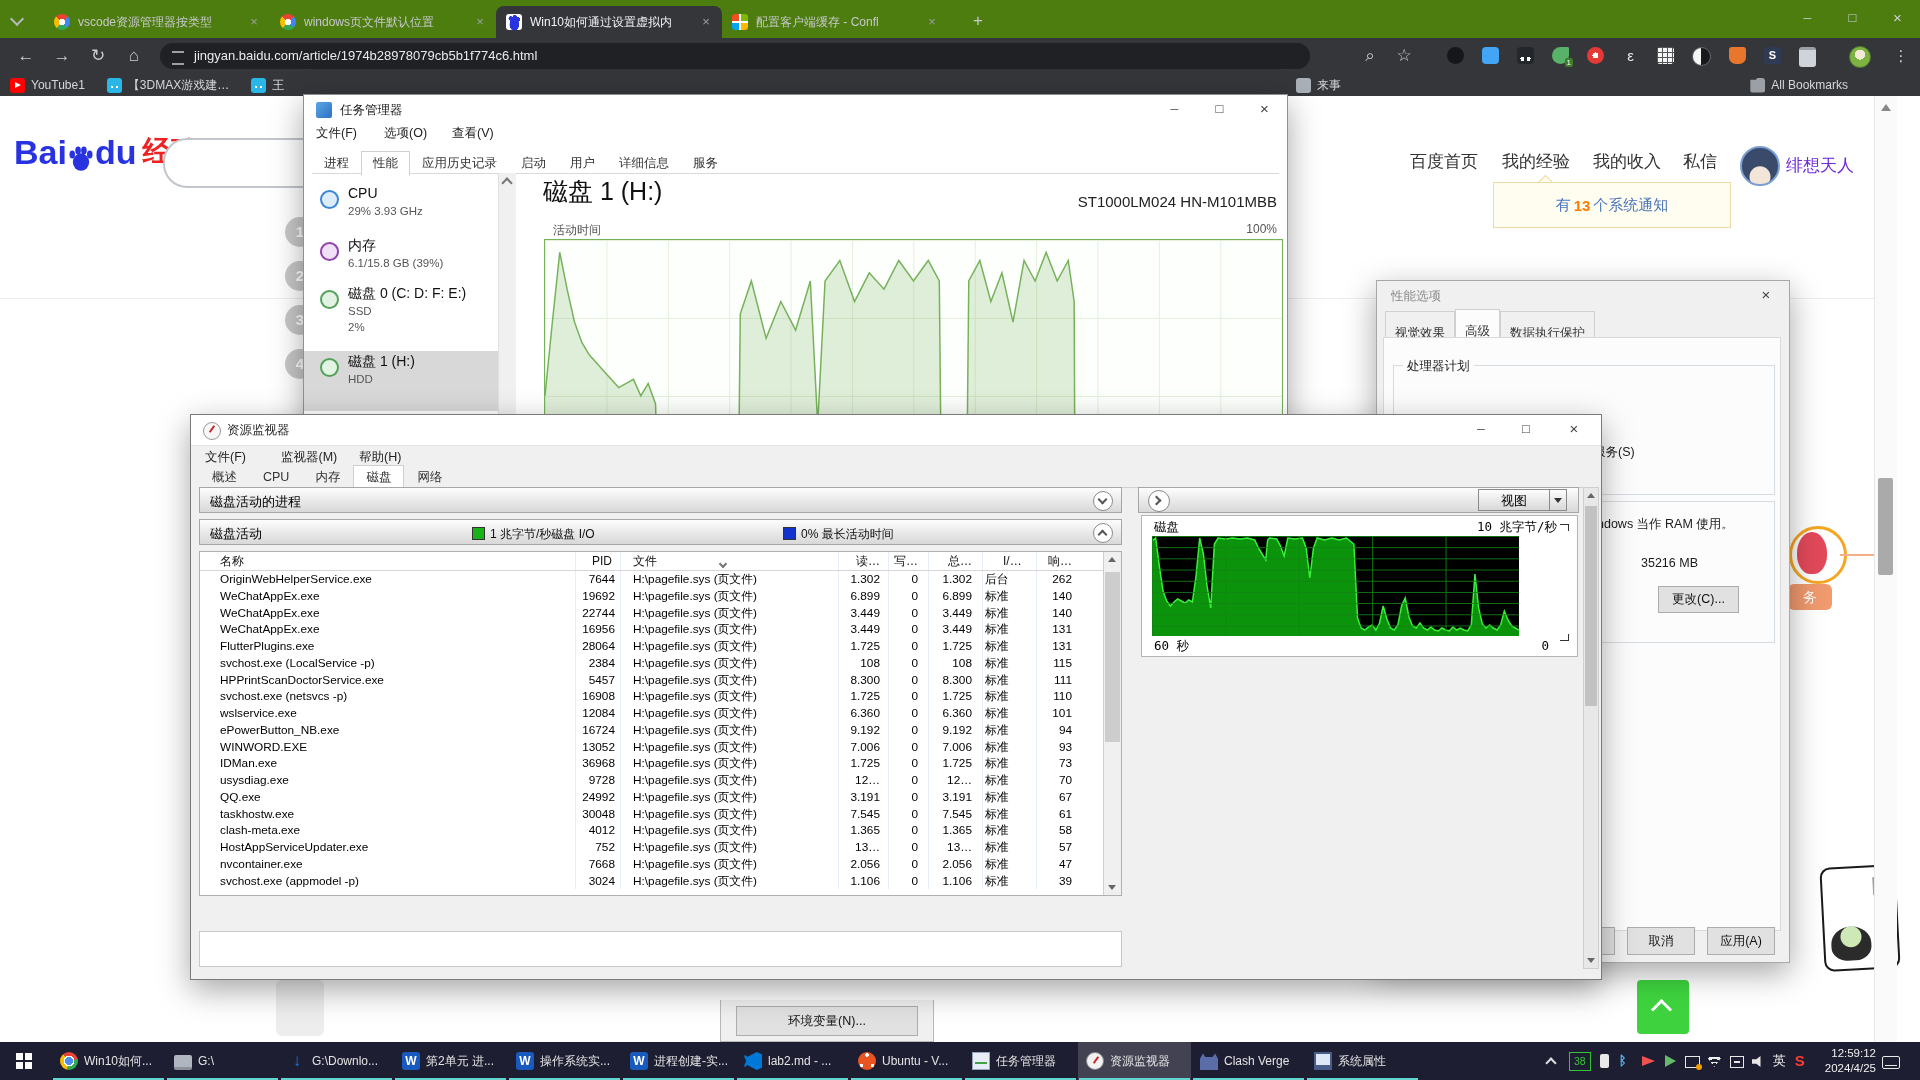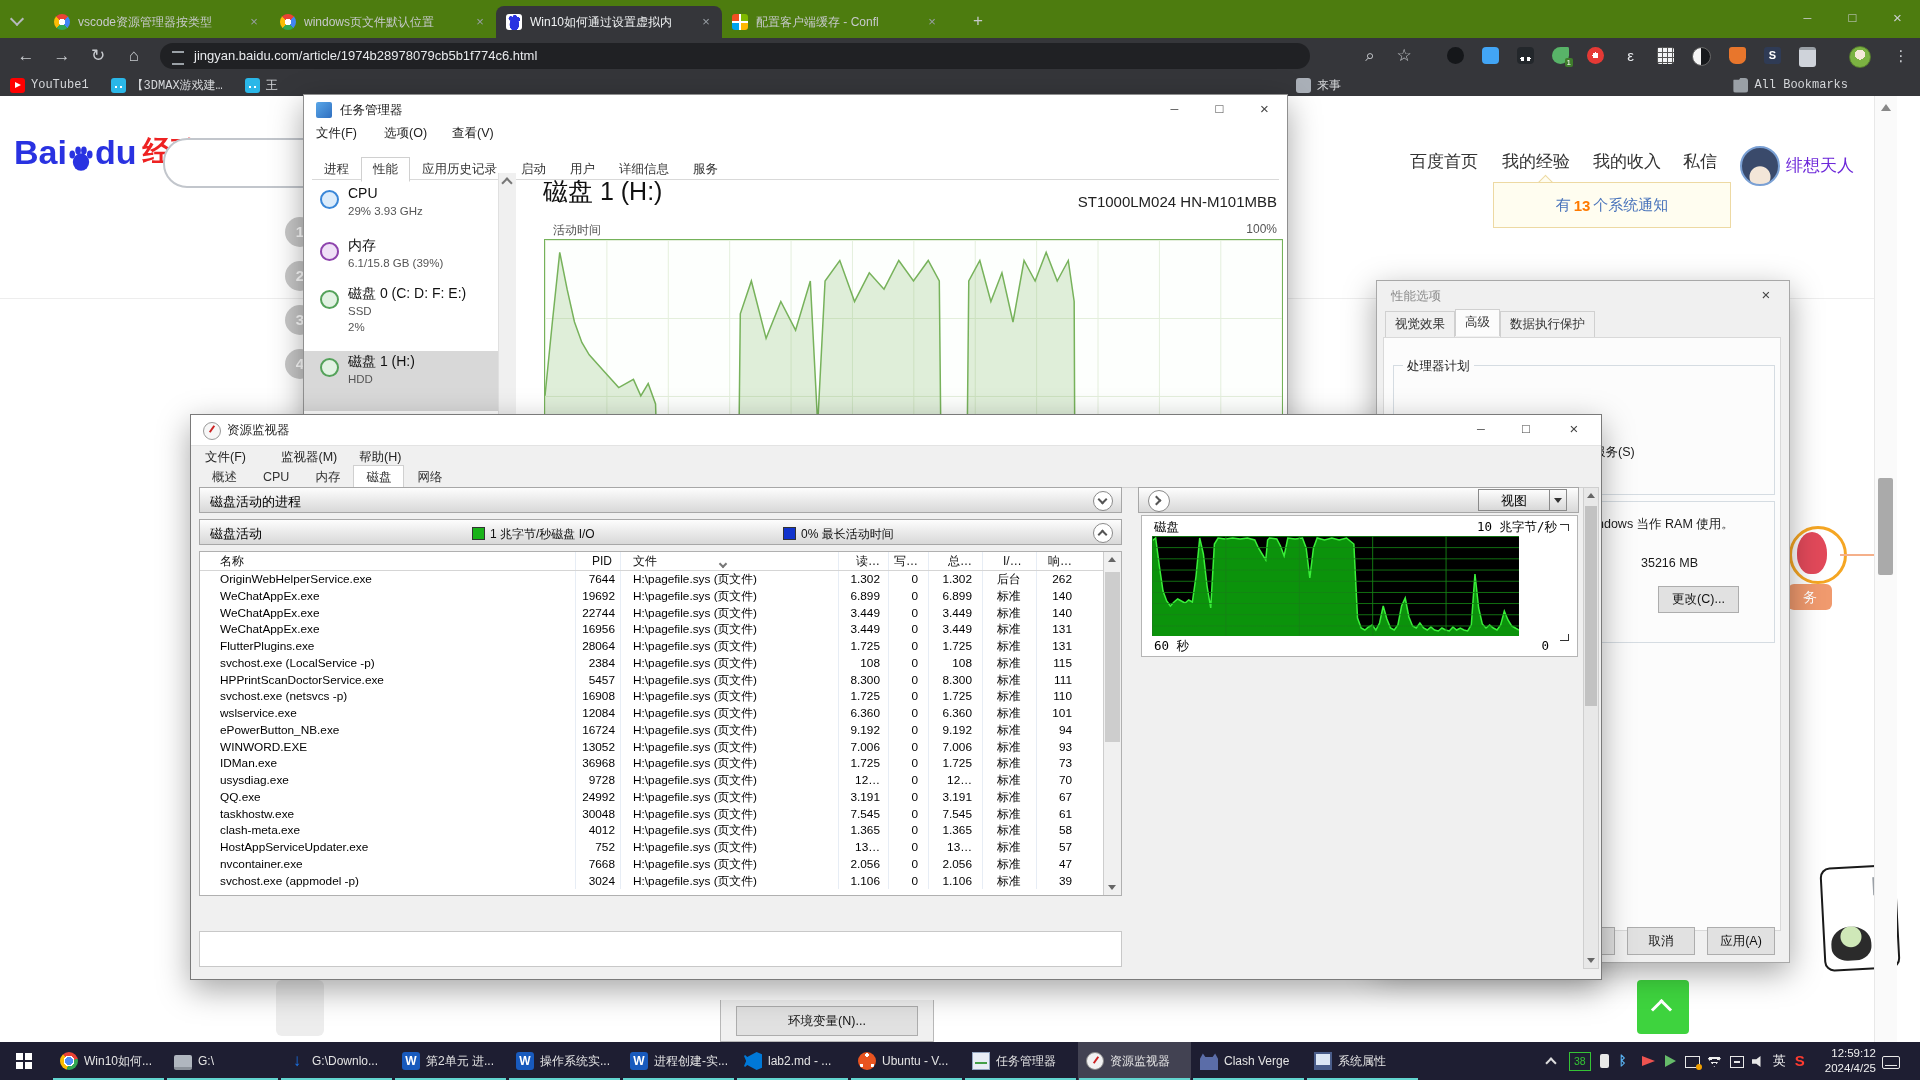--- a/index.html
+++ b/index.html
@@ -49,21 +49,21 @@
   .ext[data-icon="grid"]{background:#f3f4f6;border-radius:3px;background-image:linear-gradient(#555 1px,transparent 1px),linear-gradient(90deg,#555 1px,transparent 1px);background-size:5px 5px;}
   .ext[data-icon="yinyang"]{background:linear-gradient(90deg,#f5f5f5 50%,#17191c 50%);border-radius:50%;border:1px solid #666;}
   .ext[data-icon="fox"]{background:#e8762c;border-radius:3px 3px 40% 40%;}
   .ext[data-icon="snavy"]{background:#2f3b55;border-radius:3px;color:#fff;font-size:11px;font-weight:bold;text-align:center;line-height:17px;}
   .ext[data-icon="snavy"]::before{content:"S";}
   .ext[data-icon="clipboard"]{background:#cfd3da;border-radius:3px;border-top:3px solid #9aa0a6;}
   .ext .badge{position:absolute;right:-4px;bottom:-3px;background:#3f7d2c;color:#fff;font-size:8px;line-height:9px;padding:0 2px;border-radius:2px;}
   .ext .badge:empty{display:none;}
   #avatarbtn{position:absolute;left:1849px;top:8px;width:20px;height:20px;border-radius:50%;background:radial-gradient(circle at 50% 38%,#f5e9d8 0 5px,#7cb342 5px);border:1px solid #567d2e;}
   #menudots{position:absolute;left:1893px;top:6px;width:16px;height:24px;color:#c8cbcf;font-size:15px;line-height:24px;text-align:center;}
-  #bookmarks{position:absolute;left:0;top:74px;width:1920px;height:22px;background:#35363a;font-family:Liberation Mono, monospace;}
+  #bookmarks{position:absolute;left:0;top:74px;width:1920px;height:22px;background:#35363a;}
   .bm{display:flex;align-items:center;color:#d5d7da;font-size:12px;margin-right:22px;white-space:nowrap;}
   #bmleft{position:absolute;left:10px;top:1px;display:flex;height:20px;}
   .bmico{width:15px;height:15px;border-radius:3px;margin-right:6px;flex:none;}
   .bmico[data-icon="youtube"]{background:#f00;background-image:linear-gradient(transparent,transparent);position:relative;}
   .bmico[data-icon="youtube"]::before{content:"";position:absolute;left:5px;top:4px;border-left:6px solid #fff;border-top:3.5px solid transparent;border-bottom:3.5px solid transparent;}
   .bmico[data-icon="bilibili"]{background:#2ab7e8;background-image:radial-gradient(circle at 33% 60%,#fff 0 1.5px,transparent 1.5px),radial-gradient(circle at 67% 60%,#fff 0 1.5px,transparent 1.5px);}
   .bmico[data-icon="box"]{background:#aab0b8;}
   .bmico[data-icon="folder"]{background:#9aa0a6;clip-path:polygon(0 15%,38% 15%,48% 0,100% 0,100% 100%,0 100%);}
   #bmmid{position:absolute;left:1296px;top:1px;height:20px;display:flex;}
   #bmright{position:absolute;right:50px;top:1px;height:20px;display:flex;}
@@ -115,21 +115,21 @@
   .menurow span{font-size:12.5px;color:#222;position:absolute;top:0;}
   .tabrow .ttab{display:inline-block;padding:3px 11px;font-size:12.5px;color:#333;border:1px solid transparent;}
   .tabrow .ttab.is-active{background:#fff;border-color:#d0d0d0;border-bottom-color:#fff;}
   
   #taskmgr{left:303px;top:94px;width:983px;height:560px;}
   #taskmgr .appicon{position:absolute;left:12px;top:7px;width:16px;height:16px;background:linear-gradient(135deg,#5aa7e8,#2f6fc0);border-radius:2px;}
   #tm-menus{position:absolute;left:0;top:30px;width:100%;height:24px;}
   #tm-menus span:nth-of-type(1){left:12px;}
   #tm-menus span:nth-of-type(2){left:80px;}
   #tm-menus span:nth-of-type(3){left:148px;}
-  #tm-tabs{position:absolute;left:8px;top:56px;height:22px;border-bottom:0;white-space:nowrap;margin-top:6px;}
+  #tm-tabs{position:absolute;left:8px;top:56px;height:22px;border-bottom:0;white-space:nowrap;}
   .tm-item{position:absolute;left:0;width:194px;height:52px;}
   .tm-item.sel{background:#d8d8d8;height:60px;}
   .tm-item .ring{position:absolute;left:16px;top:7px;width:15px;height:15px;border-radius:50%;border:2px solid #54a25a;background:#e2f2e3;}
   .tm-item[data-type="cpu"] .ring{border-color:#3a87d8;background:#dcecfb;}
   .tm-item[data-type="mem"] .ring{border-color:#8e44ad;background:#f0e1f7;}
   .tm-item .nm{position:absolute;left:44px;top:2px;font-size:14px;color:#111;white-space:nowrap;}
   .tm-item .l1{position:absolute;left:44px;top:22px;font-size:11.5px;color:#555;}
   .tm-item .l2{position:absolute;left:44px;top:38px;font-size:11.5px;color:#555;}
   .tm-item .l2:empty{display:none;}
   #tm-sidebar .tm-item:nth-of-type(1){top:88px;}
@@ -168,21 +168,21 @@
   .rhead{display:flex;height:18px;line-height:18px;font-size:12px;color:#111;border-bottom:1px solid #d5d5d5;background:#fff;}
   .rrow{display:flex;height:16.75px;line-height:16.75px;font-size:11.8px;color:#000;white-space:nowrap;}
   .rc{box-sizing:border-box;overflow:hidden;border-left:1px solid #e7edf5;}
   .rc:first-child{border-left:none;}
   .rc0{width:375px;padding-left:20px;}
   .rc1{width:45px;text-align:right;padding-right:5px;}
   .rc2{width:218px;padding-left:12px;}
   .rc3{width:50px;text-align:right;padding-right:8px;}
   .rc4{width:40px;text-align:right;padding-right:10px;}
   .rc5{width:54px;text-align:right;padding-right:10px;}
-  .rc6{width:54px;padding-left:14px;}
+  .rc6{width:54px;padding-left:2px;}
   .rc7{width:66px;text-align:right;padding-right:30px;}
   .rhead .rc1{text-align:left;padding-left:16px;}
   .rhead .rc6{padding-left:20px;}
   #rm-sort{position:absolute;left:520px;top:1px;width:10px;height:8px;}
   #rm-sort .chev{border-color:#777;width:4px;height:4px;}
   #rm-vscroll{position:absolute;right:0;top:0;width:17px;height:343px;background:#f0f0f0;border-left:1px solid #cdcdcd;}
   .sb-arrow{position:absolute;left:4px;width:8px;height:8px;}
   #rm-vscroll .thumb{position:absolute;left:1px;top:20px;width:15px;height:170px;background:#cdcdcd;}
   #rm-whitebox{position:absolute;left:8px;top:516px;width:923px;height:36px;background:#fff;border:1px solid #c8c8c8;box-sizing:border-box;}
   #rm-rightbar{left:947px;width:441px;top:72px;}
@@ -203,21 +203,21 @@
      background-size:73.4px 11.2px;}
   .bracket{position:absolute;width:8px;height:6px;border-right:1px solid #333;}
   #rm-scroll2{position:absolute;left:1392px;top:72px;width:16px;height:482px;background:#e8e8e8;border:1px solid #cfcfcf;box-sizing:border-box;}
   #rm-scroll2 .thumb{position:absolute;left:1px;top:18px;width:12px;height:200px;background:#c2c2c2;}
   .tri-up{width:0;height:0;border-left:4px solid transparent;border-right:4px solid transparent;border-bottom:5px solid #666;}
   .tri-down{width:0;height:0;border-left:4px solid transparent;border-right:4px solid transparent;border-top:5px solid #666;}
   
   #perfdlg{left:1376px;top:280px;width:412px;height:681px;background:#f0f0f0;border:1px solid #a8a8a8;}
   #perfdlg .wtitle{background:#f0f0f0;color:#8a8a8a;}
   #pf-tabs{position:absolute;left:8px;top:30px;height:24px;}
-  #pf-tabs .ttab{background:#f0f0f0;border:1px solid #d0d0d0;border-bottom:none;padding:4px 9px;font-size:12.5px;}
+  #pf-tabs .ttab{background:#f0f0f0;border:1px solid #d0d0d0;border-bottom:none;padding:13px 9px;font-size:12.5px;}
   #pf-tabs .ttab.is-active{background:#fcfcfc;position:relative;top:-2px;padding-bottom:5px;}
   #pf-frame{position:absolute;left:6px;top:56px;width:398px;height:594px;background:#fcfcfc;border:1px solid #d9d9d9;box-sizing:border-box;}
   .groupbox{position:absolute;border:1px solid #d5dce2;}
   .grouplabel{position:absolute;font-size:12.5px;color:#1a1a1a;background:#fcfcfc;padding:0 4px;}
   .dlgtext{position:absolute;font-size:12.5px;color:#1a1a1a;white-space:nowrap;}
   .dlgbtn{position:absolute;background:#e1e1e1;border:1px solid #adadad;font-size:12.5px;color:#111;text-align:center;box-sizing:border-box;}
   
   #envstrip{position:absolute;left:720px;top:1000px;width:214px;height:42px;background:#f0f0f0;border:1px solid #b8b8b8;border-top:none;box-sizing:border-box;}
   
   #taskbar{position:absolute;left:0;top:1042px;width:1920px;height:38px;background:#1e1e32;z-index:50;}

